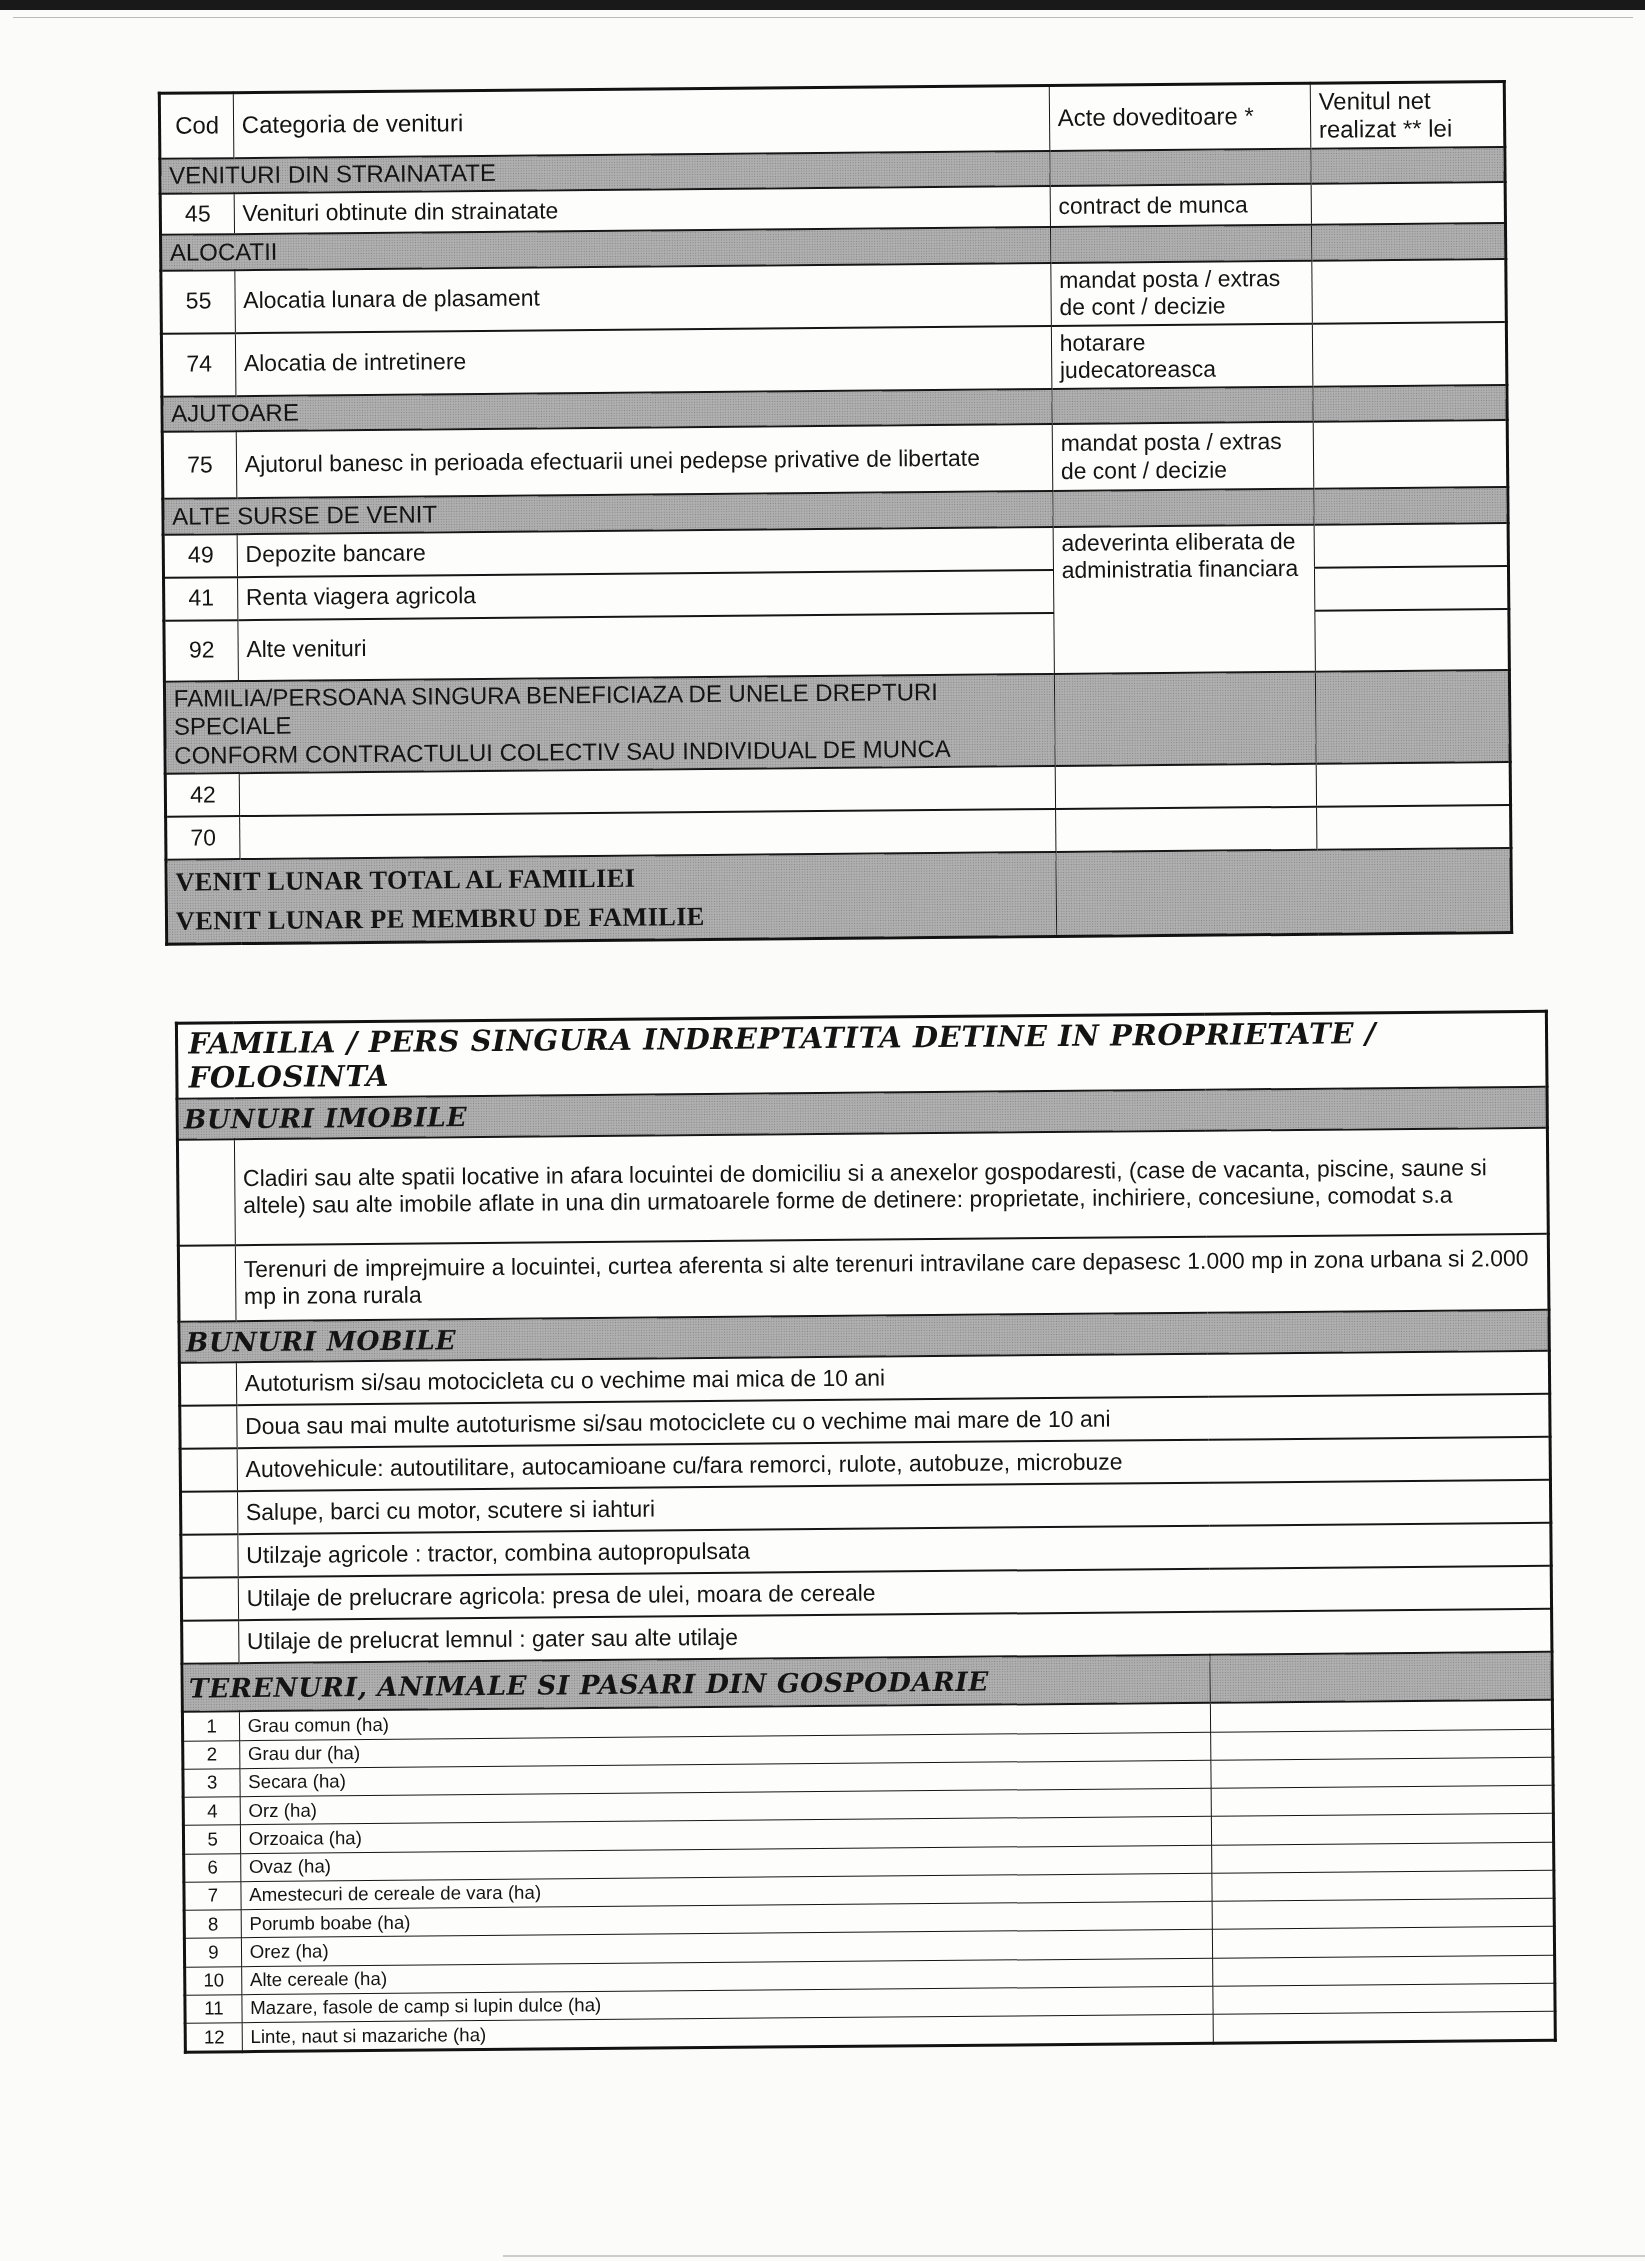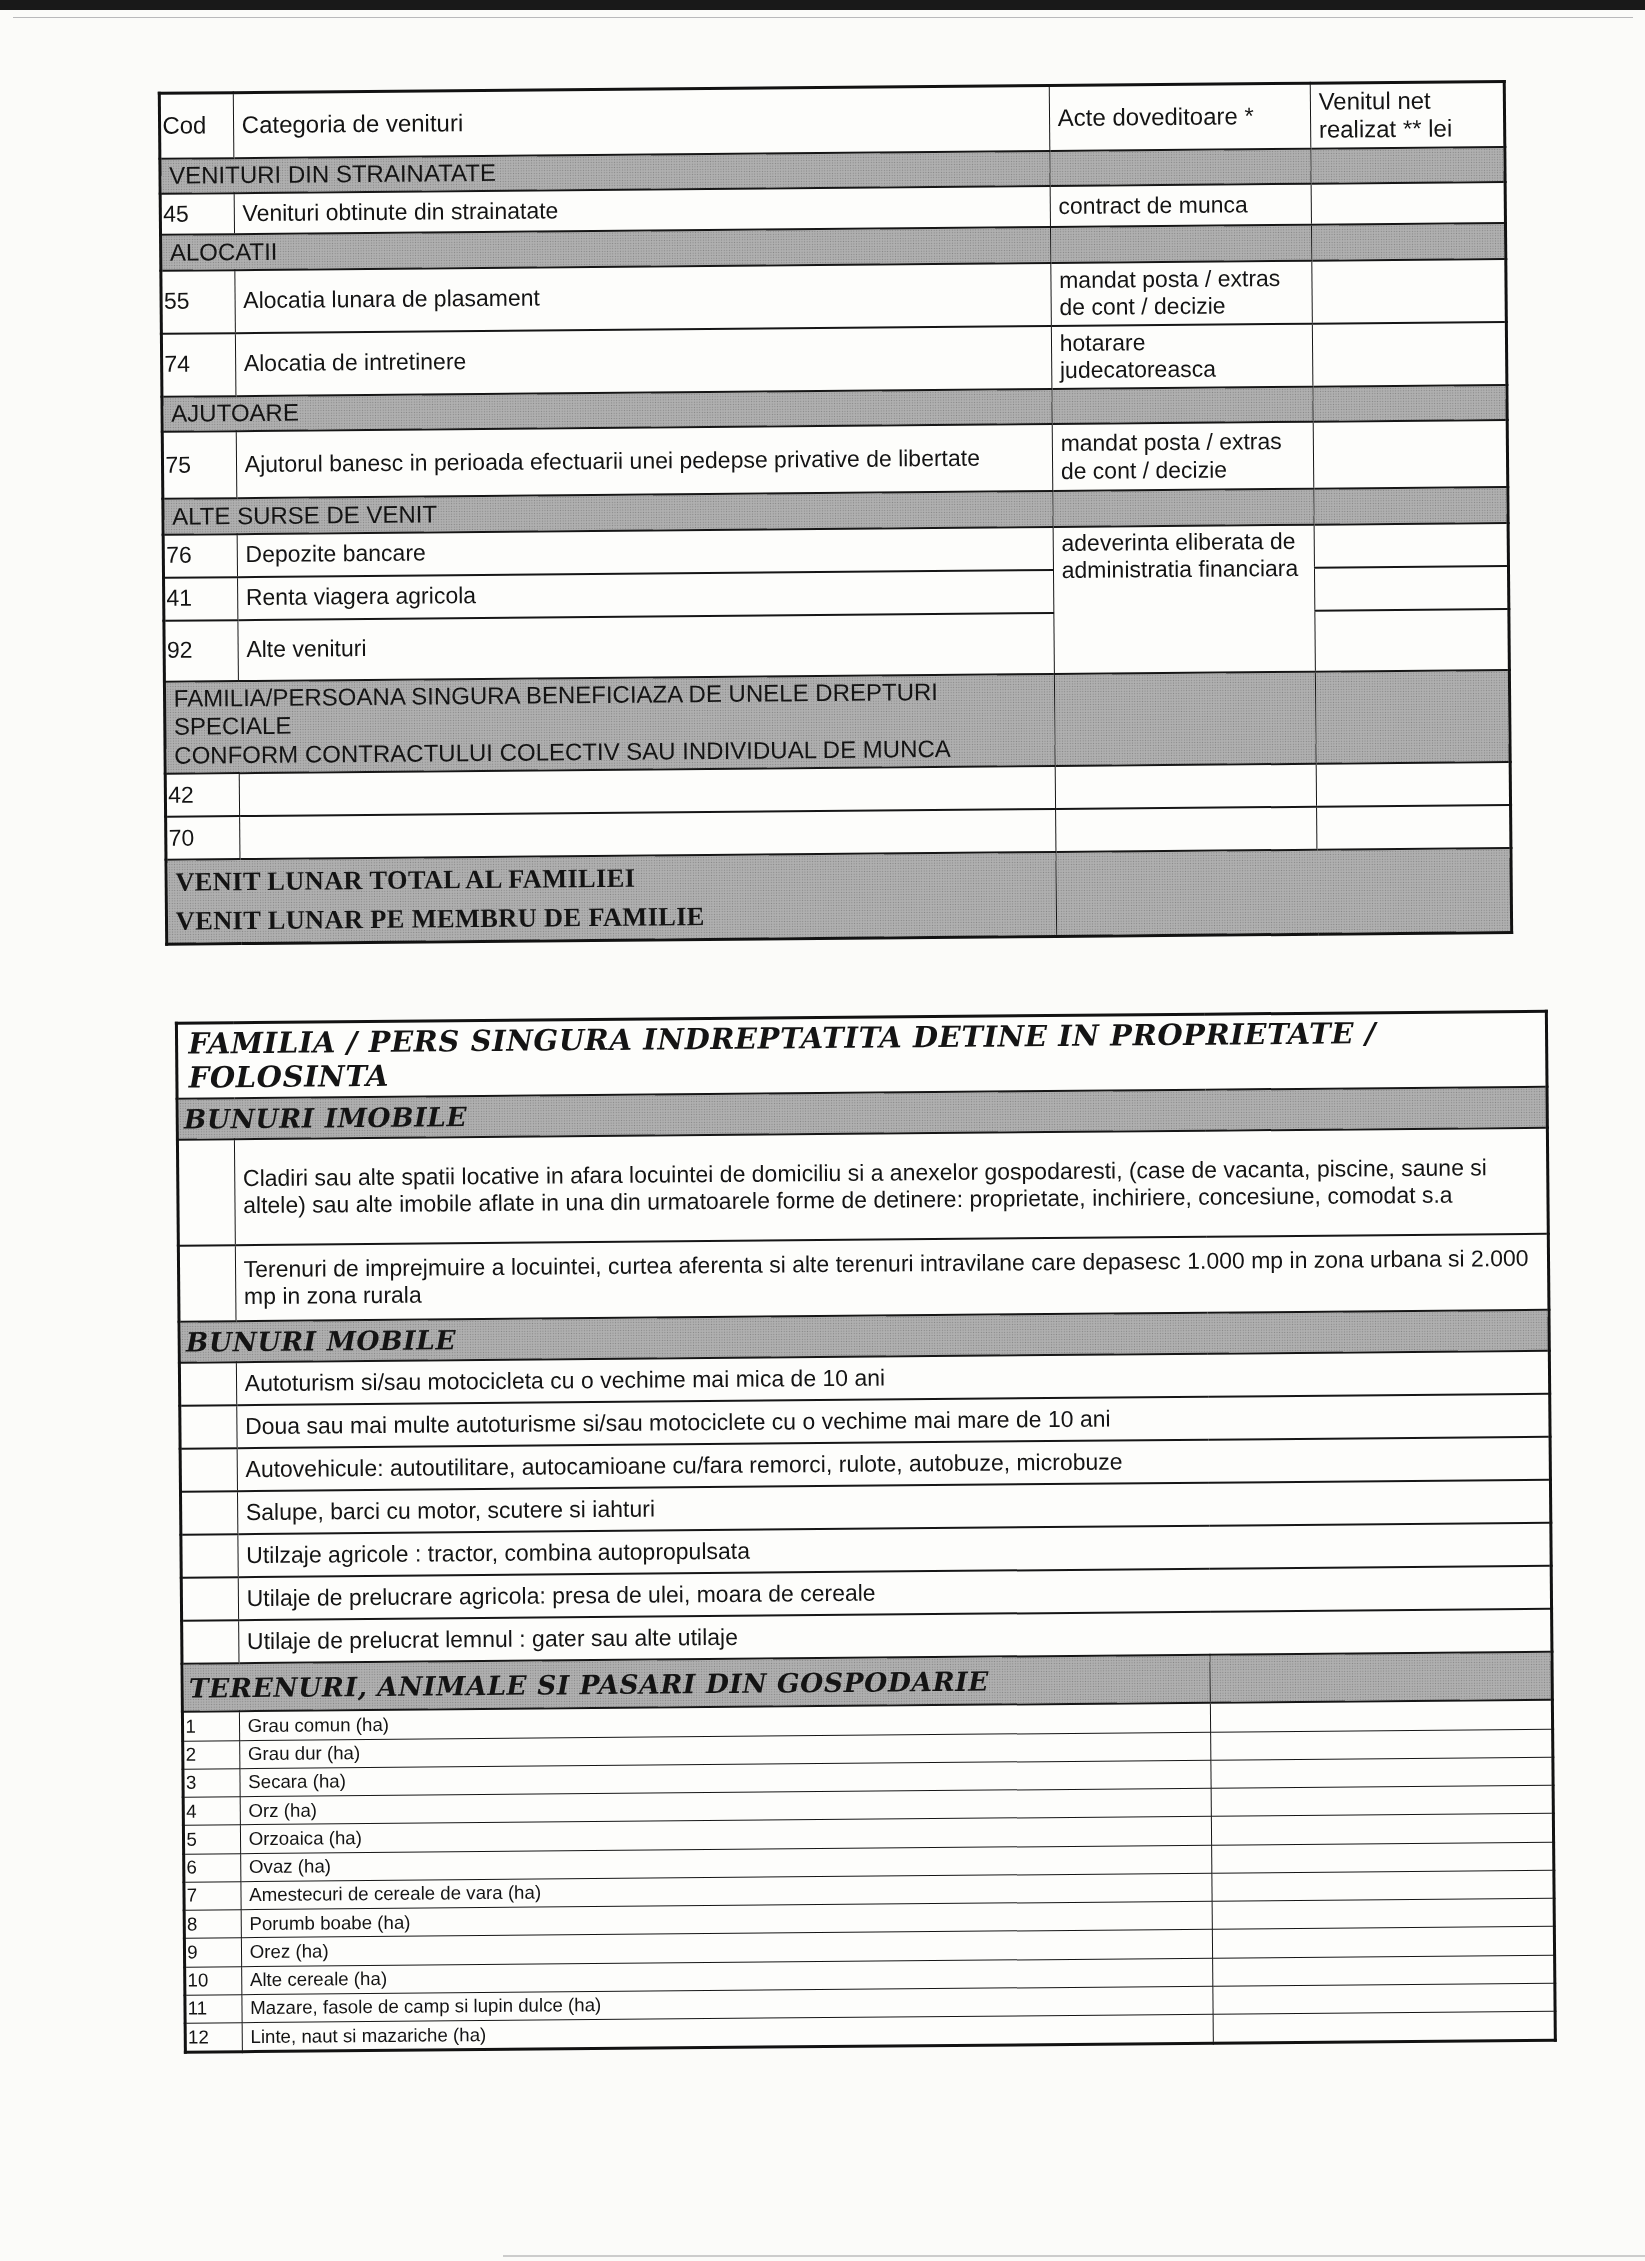--- a/index.html
+++ b/index.html
@@ -24,21 +24,21 @@
     border-top-width:2.6px;border-bottom-width:2.6px;
     padding:2.6px 7.7px;
     font-size:23px;line-height:1.18;
     vertical-align:middle;
     overflow:hidden;
     word-wrap:break-word;
   }
   .t1{margin:86px 0 0 157px;width:1346px;border:3.9px solid #121212;}
   .t2{margin:76px 0 0 166px;width:1369px;border:3.9px solid #121212;}
 
-  .c{padding-left:1.3px;padding-right:1.3px;}
+  .c{text-align:center;padding-left:1.3px;padding-right:1.3px;}
   .head td{font-size:24px;}
 
   .band td{
     background-color:#b0b0b0;
     background-image:radial-gradient(#858585 0.6px, rgba(0,0,0,0) 0.9px);
     background-size:2.6px 2.6px;
     font-size:24px;
   }
   .total td{
     background-color:#b0b0b0;
@@ -134,21 +134,21 @@
       <td></td>
     </tr>
 
     <tr class="band" style="height:35px">
       <td colspan="2">ALTE SURSE DE VENIT</td>
       <td></td>
       <td></td>
     </tr>
 
     <tr style="height:43px">
-      <td class="c">76</td>
+      <td class="c">49</td>
       <td>Depozite bancare</td>
       <td rowspan="3" style="vertical-align:top">adeverinta eliberata de administratia financiara</td>
       <td></td>
     </tr>
 
     <tr style="height:43px">
       <td class="c">41</td>
       <td>Renta viagera agricola</td>
       <td></td>
     </tr>

